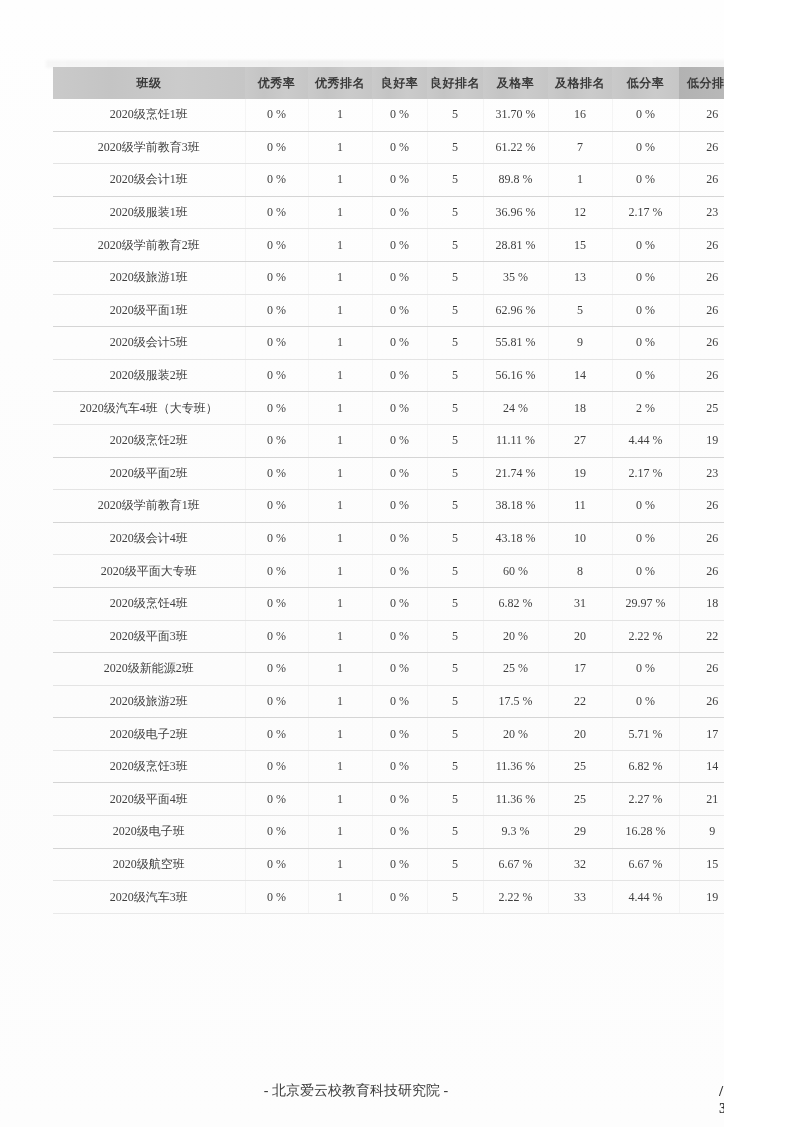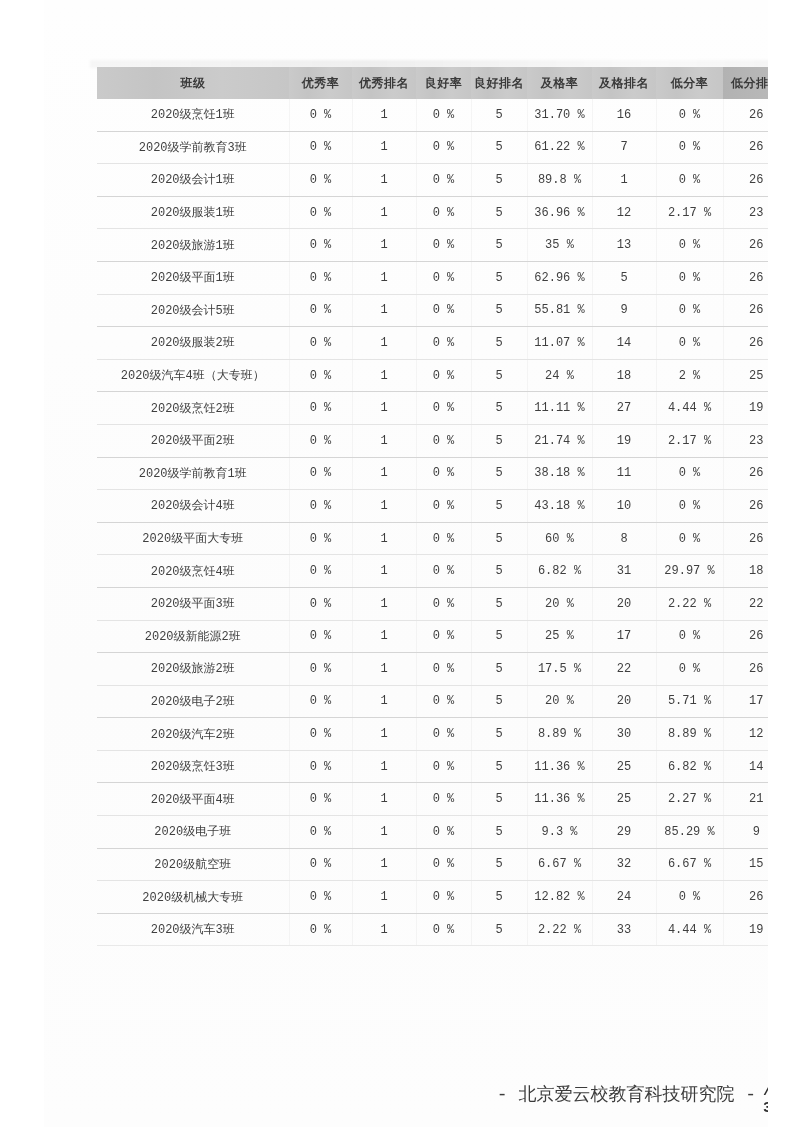--- a/index.html
+++ b/index.html
@@ -1,23 +1,22 @@
 <!DOCTYPE html>
 <html><head>
 <meta charset="utf-8">
 <style>
   html, body { margin: 0; padding: 0; background: #ffffff; }
   .page {
     position: relative;
     width: 724px;
     height: 1127px;
     background: linear-gradient(180deg, #fefefe 0%, #fcfcfc 60%, #fdfdfd 100%);
-    font-family: Liberation Mono, monospace;
+    font-family: Liberation Serif, serif;
     overflow: hidden;
-    margin-left: 44px;
   }
   .report-table {
     position: absolute;
     left: 53px;
     top: 67px;
     width: 692px;
     border-collapse: collapse;
     table-layout: fixed;
   }
   .report-table th {
@@ -45,22 +44,22 @@
   }
   .report-table td + td { border-left: 1px solid rgba(0,0,0,0.035); }
   .report-table tbody tr:nth-child(even) td { border-bottom-color: #e4e4e4; }
   .report-table tbody tr:nth-child(odd) td { border-bottom-color: #d5d5d5; }
   .report-table tbody tr:last-child td { border-bottom-color: #e9e9e9; }
   .footer {
     position: absolute;
     top: 1082px;
     left: 0;
     width: 712px;
-    text-align: right;
-    font-size: 18px;
+    text-align: center;
+    font-size: 14px;
     color: #3b3b3b;
   }
   .page-number {
     position: absolute;
     top: 1083px;
     left: 719px;
     font-size: 15px;
     font-weight: bold;
     color: #2e2e2e;
     letter-spacing: 1px;
@@ -146,20 +145,31 @@
           <td>0 %</td>
           <td>1</td>
           <td>0 %</td>
           <td>5</td>
           <td>36.96 %</td>
           <td>12</td>
           <td>2.17 %</td>
           <td>23</td>
         </tr>
         <tr>
+          <td>2020级学前教育2班</td>
+          <td>0 %</td>
+          <td>1</td>
+          <td>0 %</td>
+          <td>5</td>
+          <td>28.81 %</td>
+          <td>15</td>
+          <td>0 %</td>
+          <td>26</td>
+        </tr>
+        <tr>
           <td>2020级旅游1班</td>
           <td>0 %</td>
           <td>1</td>
           <td>0 %</td>
           <td>5</td>
           <td>35 %</td>
           <td>13</td>
           <td>0 %</td>
           <td>26</td>
         </tr>
@@ -184,21 +194,21 @@
           <td>9</td>
           <td>0 %</td>
           <td>26</td>
         </tr>
         <tr>
           <td>2020级服装2班</td>
           <td>0 %</td>
           <td>1</td>
           <td>0 %</td>
           <td>5</td>
-          <td>11.07 %</td>
+          <td>56.16 %</td>
           <td>14</td>
           <td>0 %</td>
           <td>26</td>
         </tr>
         <tr>
           <td>2020级汽车4班（大专班）</td>
           <td>0 %</td>
           <td>1</td>
           <td>0 %</td>
           <td>5</td>
@@ -311,31 +321,20 @@
           <td>0 %</td>
           <td>1</td>
           <td>0 %</td>
           <td>5</td>
           <td>20 %</td>
           <td>20</td>
           <td>5.71 %</td>
           <td>17</td>
         </tr>
         <tr>
-          <td>2020级汽车2班</td>
-          <td>0 %</td>
-          <td>1</td>
-          <td>0 %</td>
-          <td>5</td>
-          <td>8.89 %</td>
-          <td>30</td>
-          <td>8.89 %</td>
-          <td>12</td>
-        </tr>
-        <tr>
           <td>2020级烹饪3班</td>
           <td>0 %</td>
           <td>1</td>
           <td>0 %</td>
           <td>5</td>
           <td>11.36 %</td>
           <td>25</td>
           <td>6.82 %</td>
           <td>14</td>
         </tr>
@@ -351,44 +350,33 @@
           <td>21</td>
         </tr>
         <tr>
           <td>2020级电子班</td>
           <td>0 %</td>
           <td>1</td>
           <td>0 %</td>
           <td>5</td>
           <td>9.3 %</td>
           <td>29</td>
-          <td>85.29 %</td>
+          <td>16.28 %</td>
           <td>9</td>
         </tr>
         <tr>
           <td>2020级航空班</td>
           <td>0 %</td>
           <td>1</td>
           <td>0 %</td>
           <td>5</td>
           <td>6.67 %</td>
           <td>32</td>
           <td>6.67 %</td>
           <td>15</td>
-        </tr>
-        <tr>
-          <td>2020级机械大专班</td>
-          <td>0 %</td>
-          <td>1</td>
-          <td>0 %</td>
-          <td>5</td>
-          <td>12.82 %</td>
-          <td>24</td>
-          <td>0 %</td>
-          <td>26</td>
         </tr>
         <tr>
           <td>2020级汽车3班</td>
           <td>0 %</td>
           <td>1</td>
           <td>0 %</td>
           <td>5</td>
           <td>2.22 %</td>
           <td>33</td>
           <td>4.44 %</td>

